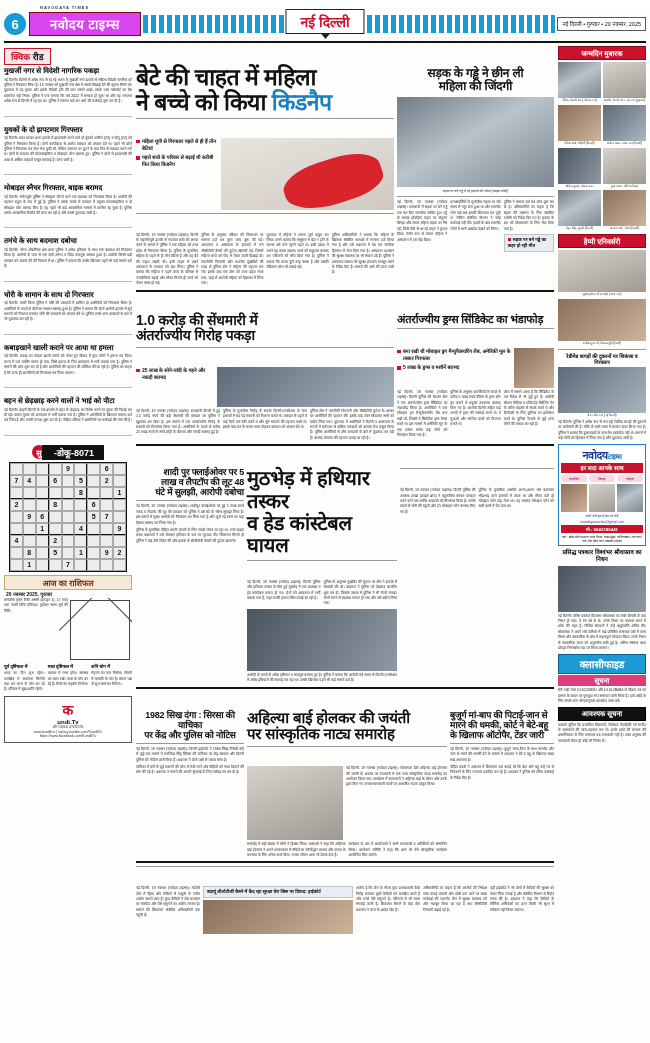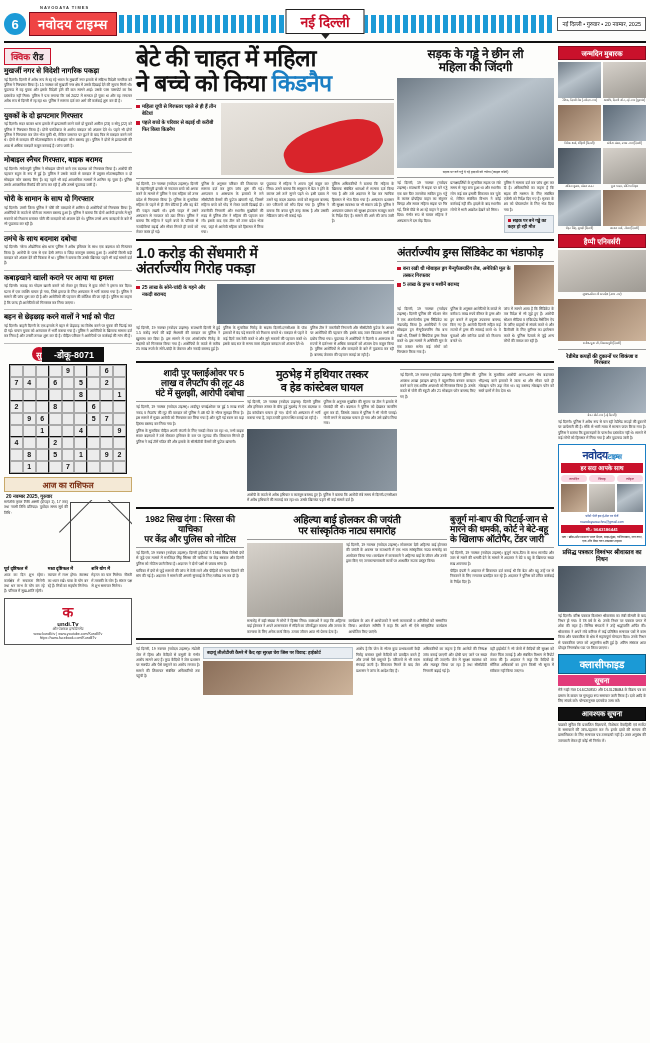--- a/index.html
+++ b/index.html
@@ -13,22 +13,22 @@
   .page { position: relative; width: 650px; height: 1043px; background: #fdfdfb; padding: 0 4px; }
 
   
   .masthead { position: relative; height: 28px; margin: 10px 0 3px 0; display: flex; align-items: center; }
   .page-badge {
     width: 22px; height: 22px; border-radius: 50%;
     background: #1b9ad6; color: #fff; font-size: 13px; font-weight: bold;
     display: flex; align-items: center; justify-content: center; flex: 0 0 auto;
   }
   .logo-box {
-    margin-left: 3px; background: #ef4444; color: #fff;
-    padding: 2px 8px; font-size: 13px; font-weight: bold;
+    margin-left: 3px; background: #d946ef; color: #fff;
+    padding: 2px 20px; font-size: 13px; font-weight: bold;
     border: 1px solid #7d0a1b; letter-spacing: .5px; flex: 0 0 auto;
     position: relative;
   }
   .logo-top { position: absolute; top: -8px; left: 10px; font-size: 4px; color: #333; letter-spacing: 1px; }
   .barcode { flex: 1 1 auto; height: 18px; margin: 0 2px;
     background: repeating-linear-gradient(90deg,#1b9ad6 0px,#1b9ad6 5px,#fff 5px,#fff 8px); }
   .city-tag {
     position: absolute; left: 50%; transform: translateX(-50%); top: -1px;
     background: #fff; border: 1.5px solid #222; padding: 2px 14px;
     font-size: 14px; font-weight: bold; color: #c9112b; z-index: 5;
@@ -56,21 +56,21 @@
   .sec-head.sm { font-size: 9px; }
   .hr-thin { border-top: 1px solid #999; margin: 3px 0; }
   .hr-thick { border-top: 2px solid #111; margin: 3px 0; }
 
   
   .panel-label {
     background: #f7e7ea; border: 1px solid #c9112b; color: #111;
     font-size: 9px; font-weight: bold; padding: 1px 6px; display: inline-block; margin-bottom: 2px;
   }
   .panel-label .hl { color: #c9112b; }
-  .left-block { border-bottom: 1px solid #bbb; padding-bottom: 3px; margin-bottom: 3px; }
+  .left-block { border-bottom: 1px solid #bbb; padding-bottom: 11px; margin-bottom: 9px; }
   .left-head { font-size: 7.2px; font-weight: bold; line-height: 1.2; margin-bottom: 2px; color: #000; }
 
   
   .main-head { font-size: 23px; font-weight: bold; line-height: 1.08; color: #111; letter-spacing: -.5px; }
   .main-head .kw { color: #1b7fc4; }
   .bullets { font-size: 5px; line-height: 1.45; font-weight: bold; color: #111; }
   .bullets li { list-style: none; position: relative; padding-left: 6px; margin-bottom: 2px; }
   .bullets li:before { content: ""; position: absolute; left: 0; top: 2px; width: 3.5px; height: 3.5px; background: #c9112b; }
 
   .photo { background: #9aa3ab; position: relative; overflow: hidden; }
@@ -123,21 +123,21 @@
   .kundali:before { transform:rotate(45deg); }
   .kundali:after { transform:rotate(-45deg); }
 
   .ad-box { border:1px solid #555; margin-top:3px; padding:3px; text-align:center; background:#fff; }
   .ad-logo { font-size:14px; font-weight:bold; color:#c9112b; }
   .ad-sub { font-size:3.6px; color:#333; line-height:1.3; }
 
   .classif-title { background:#1b9ad6; color:#fff; font-size:10px; font-weight:bold; text-align:center; padding:2px 0; border:1px solid #0d5e86; }
   .classif-sub { background:#e23b7a; color:#fff; font-size:7px; font-weight:bold; text-align:center; padding:1px 0; margin-top:1px; }
 
-  .two { display:flex; gap:3px; }
+  .two { display:flex; gap:3px;margin-top:19px; }
   .three { display:flex; gap:3px; }
   .flex1 { flex:1 1 0; min-width:0; }
   .mt2 { margin-top:2px; } .mt3 { margin-top:3px; }
 </style>
 </head>
 <body>
 
 <div class="page">
 
   <div class="masthead">
@@ -167,26 +167,26 @@
       </div>
       <div class="left-block">
         <div class="left-head">युवकों के दो झपटमार गिरफ्तार</div>
         <div class="body-text">नई दिल्ली। सदर बाजार थाना इलाके में झपटमारी करने वाले दो युवकों अकील (23) व सोनू (22) को पुलिस ने गिरफ्तार किया है। दोनों फर्राटेबाज से आरोप वारदात को अंजाम देते थे। पहले भी दोनों पुलिस ने गिरफ्तार कर जेल भेज चुकी थी, लेकिन जमानत पर छूटने के बाद फिर से वारदात करने लगे थे। दोनों से वारदात की मोटरसाइकिल व मोबाइल फोन बरामद हुए। पुलिस ने दोनों से झपटमारी की आठ से अधिक वारदातें कबूल करवाई हैं। जांच जारी है।</div>
       </div>
       <div class="left-block">
         <div class="left-head">मोबाइल स्नैचर गिरफ्तार, बाइक बरामद</div>
         <div class="body-text">नई दिल्ली। मंगोलपुरी पुलिस ने मोबाइल छीनने वाले एक बदमाश को गिरफ्तार किया है। आरोपी की पहचान राहुल के रूप में हुई है। पुलिस ने उसके कब्जे से वारदात में प्रयुक्त मोटरसाइकिल व दो मोबाइल फोन बरामद किए हैं। वह पहले भी कई आपराधिक मामलों में शामिल रह चुका है। पुलिस उसके आपराधिक रिकॉर्ड की जांच कर रही है और उससे पूछताछ जारी है।</div>
       </div>
       <div class="left-block">
+        <div class="left-head">तमंचे के साथ बदमाश दबोचा</div>
+        <div class="body-text">नई दिल्ली। नरेला औद्योगिक क्षेत्र थाना पुलिस ने अवैध हथियार के साथ एक बदमाश को गिरफ्तार किया है। आरोपी के पास से एक देसी तमंचा व जिंदा कारतूस बरामद हुआ है। आरोपी किसी बड़ी वारदात को अंजाम देने की फिराक में था। पुलिस ने बताया कि उसके खिलाफ पहले भी कई मामले दर्ज हैं।</div>
+      </div>
+      <div class="left-block">
         <div class="left-head">चोरी के सामान के साथ दो गिरफ्तार</div>
         <div class="body-text">नई दिल्ली। उत्तरी जिला पुलिस ने चोरी की वारदातों में शामिल दो आरोपियों को गिरफ्तार किया है। आरोपियों के कब्जे से चोरी का सामान बरामद हुआ है। पुलिस ने बताया कि दोनों आरोपी इलाके में सूने मकानों को निशाना बनाकर चोरी की वारदातों को अंजाम देते थे। पुलिस उनसे अन्य वारदातों के बारे में भी पूछताछ कर रही है।</div>
-      </div>
-      <div class="left-block">
-        <div class="left-head">तमंचे के साथ बदमाश दबोचा</div>
-        <div class="body-text">नई दिल्ली। नरेला औद्योगिक क्षेत्र थाना पुलिस ने अवैध हथियार के साथ एक बदमाश को गिरफ्तार किया है। आरोपी के पास से एक देसी तमंचा व जिंदा कारतूस बरामद हुआ है। आरोपी किसी बड़ी वारदात को अंजाम देने की फिराक में था। पुलिस ने बताया कि उसके खिलाफ पहले भी कई मामले दर्ज हैं।</div>
       </div>
       <div class="left-block">
         <div class="left-head">कबाड़खाने खाली कराने पर आया था हमला</div>
         <div class="body-text">नई दिल्ली। कबाड़ का गोदाम खाली कराने को लेकर हुए विवाद में कुछ लोगों ने हमला कर दिया। घटना में एक व्यक्ति घायल हो गया, जिसे इलाज के लिए अस्पताल में भर्ती कराया गया है। पुलिस ने मामले की जांच शुरू कर दी है और आरोपियों की पहचान की कोशिश की जा रही है। पुलिस का कहना है कि जल्द ही आरोपियों को गिरफ्तार कर लिया जाएगा।</div>
       </div>
       <div class="left-block">
         <div class="left-head">बहन से छेड़छाड़ करने वालों ने भाई को पीटा</div>
         <div class="body-text">नई दिल्ली। बाहरी दिल्ली के एक इलाके में बहन से छेड़छाड़ का विरोध करने पर युवक की पिटाई कर दी गई। घायल युवक को अस्पताल में भर्ती कराया गया है। पुलिस ने आरोपियों के खिलाफ मामला दर्ज कर लिया है और उनकी तलाश शुरू कर दी है। पीड़ित परिवार ने आरोपियों पर कार्रवाई की मांग की है।</div>
       </div>
 
@@ -446,21 +446,21 @@
             <span>शादी पुर फ्लाईओवर पर 5</span><br>
             <span>लाख व लैपटॉप की लूट 48</span><br>
             <span>घंटे में सुलझी, आरोपी दबोचा</span>
           </div>
           <div class="hr-thin"></div>
           <div class="body-text">नई दिल्ली, 19 नवम्बर (नवोदय टाइम्स)। शादीपुर फ्लाईओवर पर हुई 5 लाख रुपये नकद व लैपटॉप की लूट की वारदात को पुलिस ने 48 घंटे के भीतर सुलझा लिया है। इस मामले में मुख्य आरोपी को गिरफ्तार कर लिया गया है और लूटी गई रकम का बड़ा हिस्सा बरामद कर लिया गया है।</div>
           <div class="body-text mt2">पुलिस के मुताबिक पीड़ित अपनी कंपनी के लिए नकदी लेकर जा रहा था, तभी बाइक सवार बदमाशों ने उसे रोककर हथियार के बल पर लूटपाट की। शिकायत मिलते ही पुलिस ने कई टीमें गठित कीं और इलाके के सीसीटीवी कैमरों की फुटेज खंगाली।</div>
         </div>
 
         <div style="width:150px;flex:0 0 150px">
-          <div class="sec-head" style="font-size:11px;text-align:center">
+          <div class="sec-head" style="font-size:20px;">
             <span>मुठभेड़ में हथियार तस्कर</span><br>
             <span>व हेड कांस्टेबल घायल</span>
           </div>
           <div class="hr-thin"></div>
           <div class="two">
             <div class="flex1">
                 <div class="body-text">नई दिल्ली, 19 नवम्बर (नवोदय टाइम्स)। दिल्ली पुलिस और हथियार तस्कर के बीच हुई मुठभेड़ में एक बदमाश व हेड कांस्टेबल घायल हो गए। दोनों को अस्पताल में भर्ती कराया गया है, जहां उनकी हालत स्थिर बताई जा रही है।</div>
               </div>
             <div class="flex1">
                 <div class="body-text">पुलिस के अनुसार मुखबिर की सूचना पर टीम ने इलाके में घेराबंदी की थी। बदमाश ने पुलिस को देखकर फायरिंग शुरू कर दी, जिसके जवाब में पुलिस ने भी गोली चलाई। गोली लगने से बदमाश घायल हो गया और उसे दबोच लिया गया।</div>
@@ -490,21 +490,21 @@
           <div class="sec-head sm" style="text-align:center">
             <span>1982 सिख दंगा : सिरसा की याचिका</span><br>
             <span>पर केंद्र और पुलिस को नोटिस</span>
           </div>
           <div class="hr-thin"></div>
           <div class="body-text">नई दिल्ली, 19 नवम्बर (नवोदय टाइम्स)। दिल्ली हाईकोर्ट ने 1984 सिख विरोधी दंगों से जुड़े एक मामले में मनजिंदर सिंह सिरसा की याचिका पर केंद्र सरकार और दिल्ली पुलिस को नोटिस जारी किया है। अदालत ने दोनों पक्षों से जवाब मांगा है।</div>
           <div class="body-text mt2">याचिका में दंगों से जुड़े मामलों की जांच में तेजी लाने और पीड़ितों को न्याय दिलाने की मांग की गई है। अदालत ने मामले की अगली सुनवाई के लिए तारीख तय कर दी है।</div>
         </div>
 
         <div style="width:200px;flex:0 0 200px">
-          <div class="sec-head" style="font-size:10px;text-align:center">
+          <div class="sec-head" style="font-size:15px;">
             <span>अहिल्या बाई होलकर की जयंती</span><br>
             <span>पर सांस्कृतिक नाट्य समारोह</span>
           </div>
           <div class="hr-thin"></div>
           <div class="two">
             <div style="width:96px;flex:0 0 96px">
                 <div class="photo p2" style="height:74px"></div>
               </div>
             <div class="flex1">
                 <div class="body-text">नई दिल्ली, 19 नवम्बर (नवोदय टाइम्स)। लोकमाता देवी अहिल्या बाई होलकर की जयंती के अवसर पर राजधानी में एक भव्य सांस्कृतिक नाट्य समारोह का आयोजन किया गया। कार्यक्रम में कलाकारों ने अहिल्या बाई के जीवन और उनके द्वारा किए गए जनकल्याणकारी कार्यों पर आधारित नाटक प्रस्तुत किया।</div>

